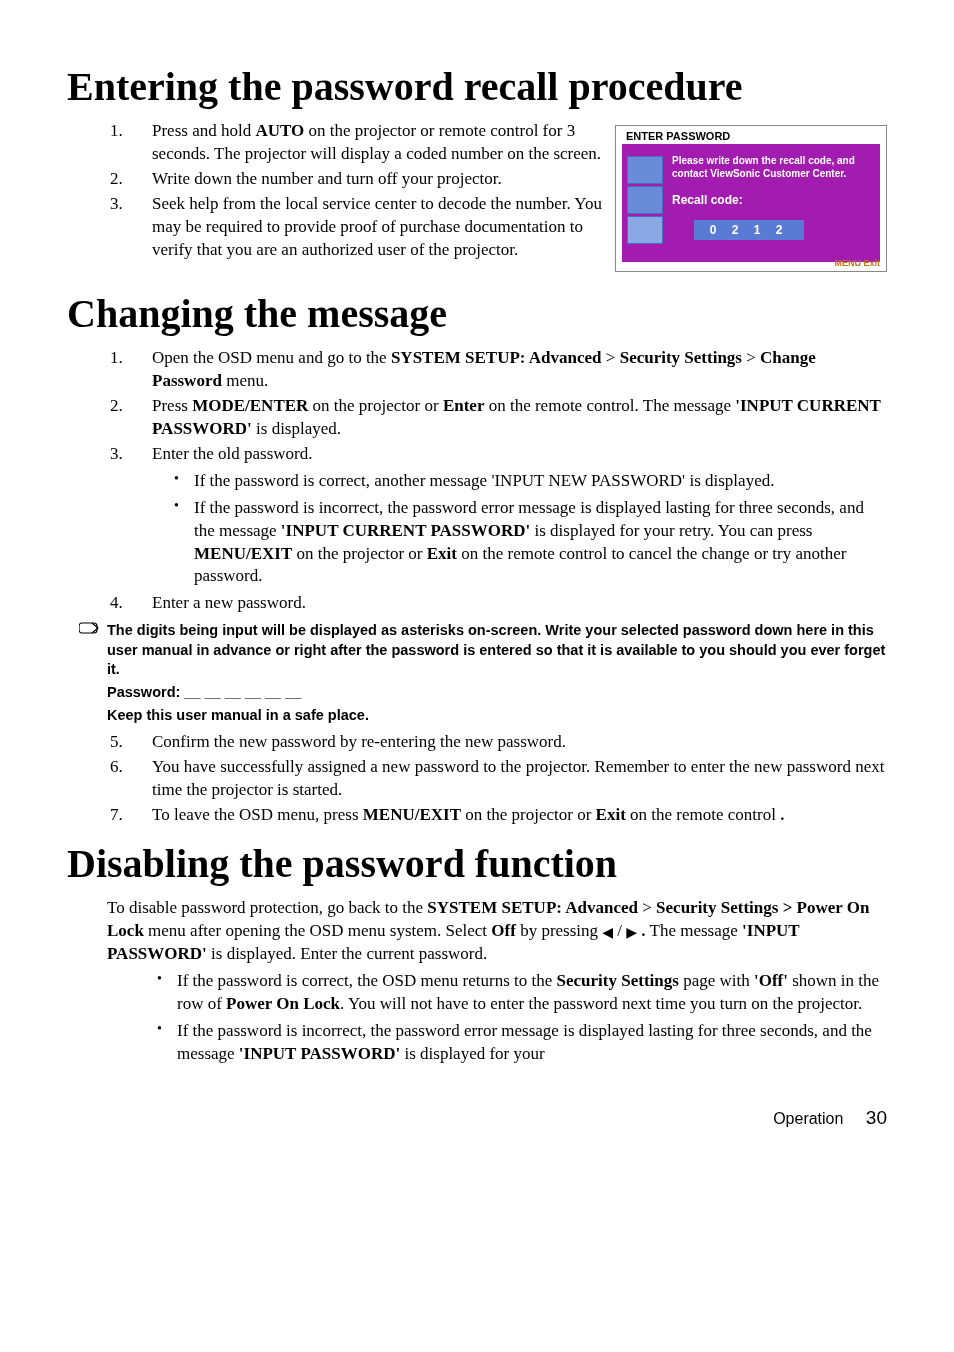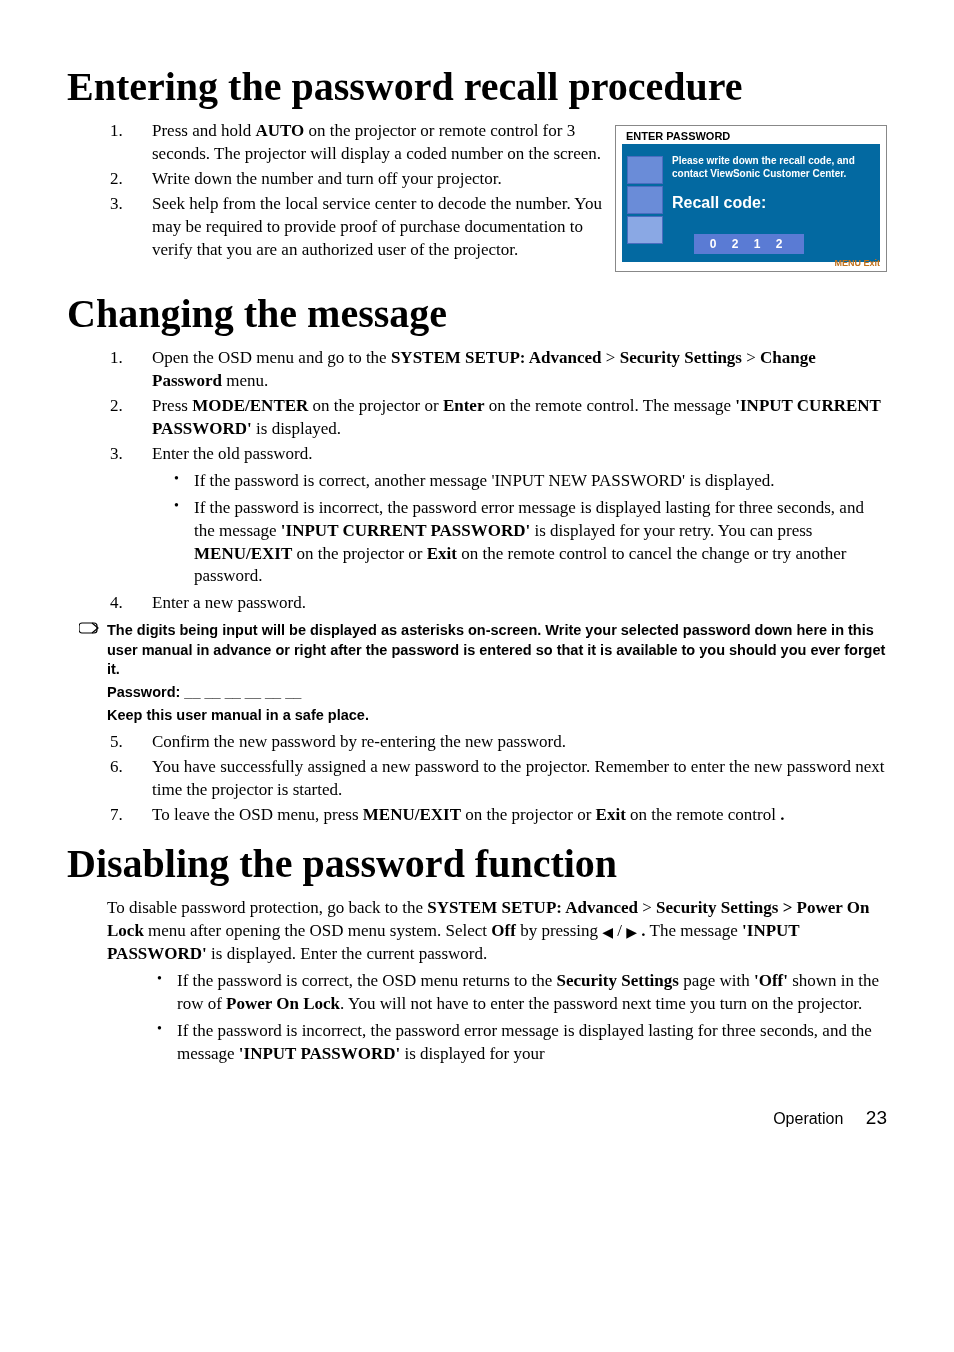--- a/index.html
+++ b/index.html
@@ -63,21 +63,21 @@
       width: 270px;
       height: 145px;
       border: 1px solid #888;
       margin: 5px 0 5px 10px;
       background: #fff;
       font-family: Arial, Helvetica, sans-serif;
       font-size: 10.5px;
       position: relative;
     }
     .figure-inner {
-      background: #0369a1;
+      background: #a21caf;
       margin: 18px 6px 6px 6px;
       height: 118px;
       position: relative;
       color: #fff;
     }
     .figure-title {
       position: absolute;
       top: 3px;
       left: 10px;
       color: #000;
@@ -85,24 +85,24 @@
       font-size: 11px;
     }
     .figure-text {
       padding: 10px 12px 0 50px;
       color: #fff;
       font-weight: bold;
       font-size: 10px;
       line-height: 1.3;
     }
     .figure-label {
-      padding: 12px 0 20px 50px;
-      font-weight: bold;
-      color: #fff;
-      font-size: 16px;
+      padding: 12px 0 12px 50px;
+      font-weight: bold;
+      color: #fff;
+      font-size: 12px;
     }
     .figure-code-box {
       background: #5a7bd4;
       width: 110px;
       margin-left: 72px;
       text-align: center;
       color: #fff;
       font-weight: bold;
       letter-spacing: 6px;
       padding: 2px 0;
@@ -206,14 +206,14 @@
 
 <h2>Disabling the password function</h2>
 <p class="body-text" id="s3-body">To disable password protection, go back to the <b>SYSTEM SETUP: Advanced</b> &gt; <b>Security Settings &gt; Power On Lock</b> menu after opening the OSD menu system. Select <b>Off</b> by pressing <span class="arrow">◀</span> / <span class="arrow">▶</span> <b>.</b> The message <b>'INPUT PASSWORD'</b> is displayed. Enter the current password.</p>
 <ul class="ul-sub" style="margin-left:80px;" id="s3-sub">
     <li>If the password is correct, the OSD menu returns to the <b>Security Settings</b> page with <b>'Off'</b> shown in the row of <b>Power On Lock</b>. You will not have to enter the password next time you turn on the projector.</li>
     <li>If the password is incorrect, the password error message is displayed lasting for three seconds, and the message <b>'INPUT PASSWORD'</b> is displayed for your</li>
   </ul>
 
 <div class="footer">
   <span>Operation</span>
-  <span class="pn">23</span>
+  <span class="pn">30</span>
 </div>
 
 </body></html>

